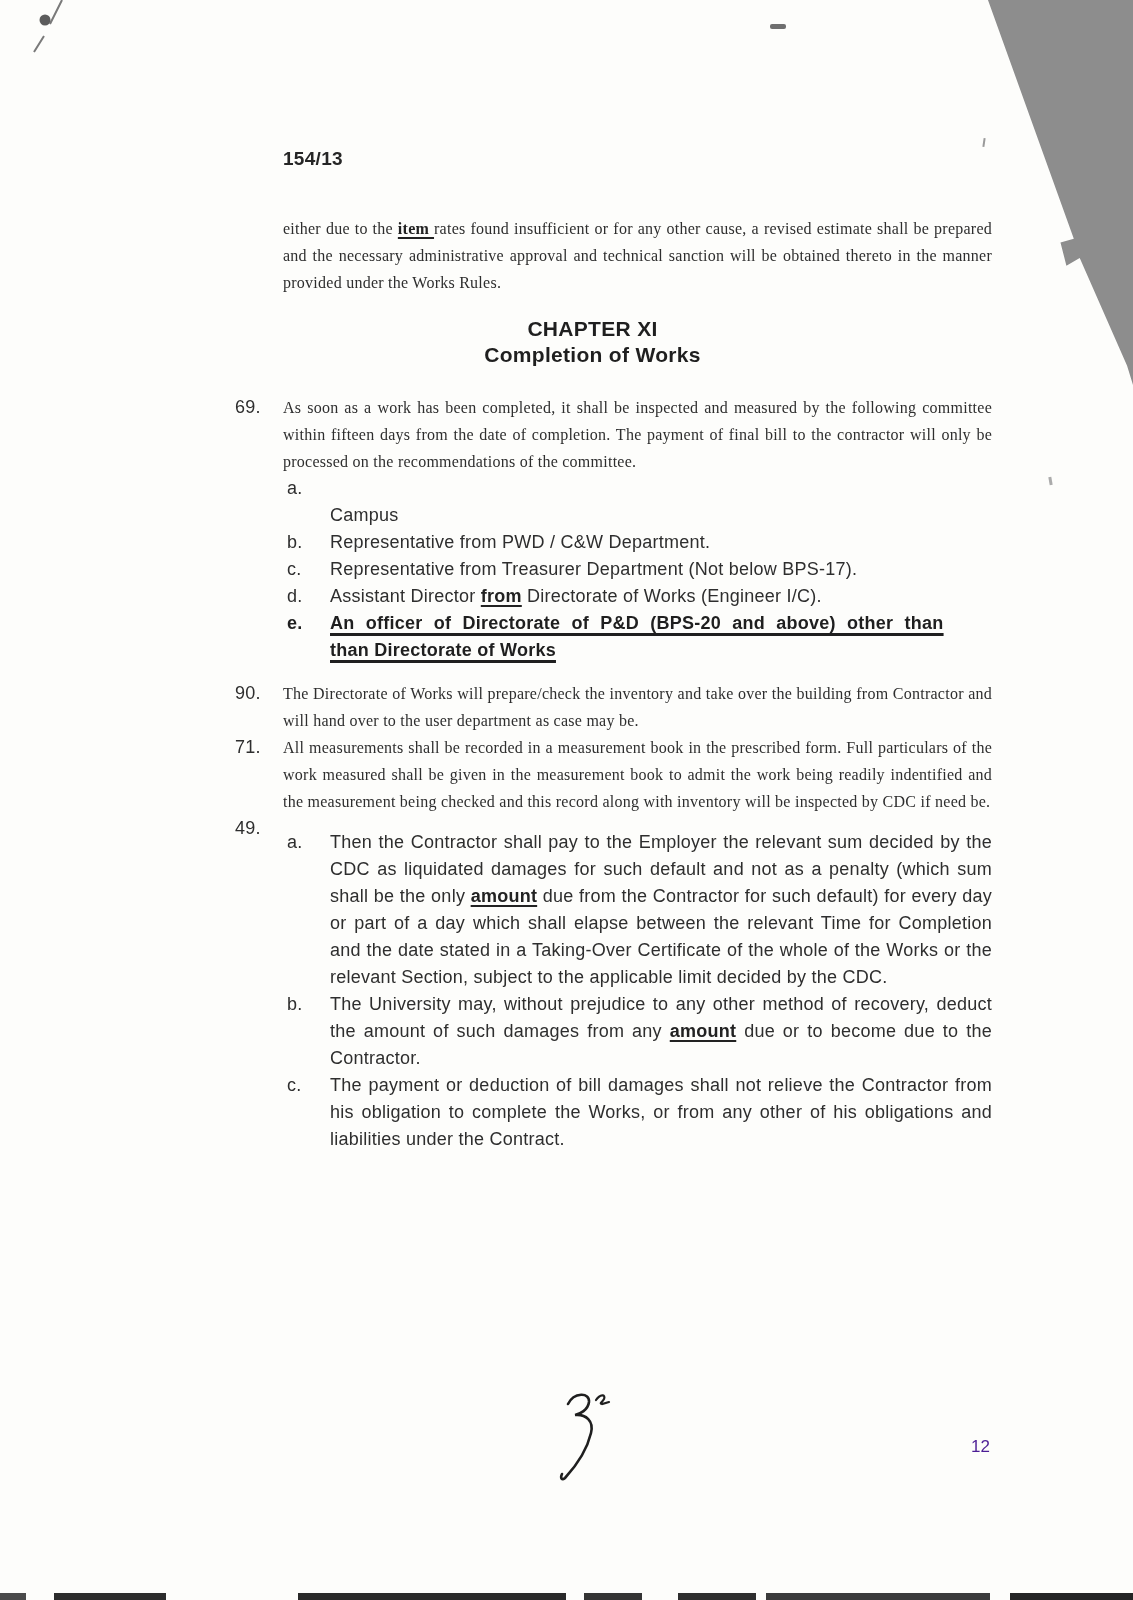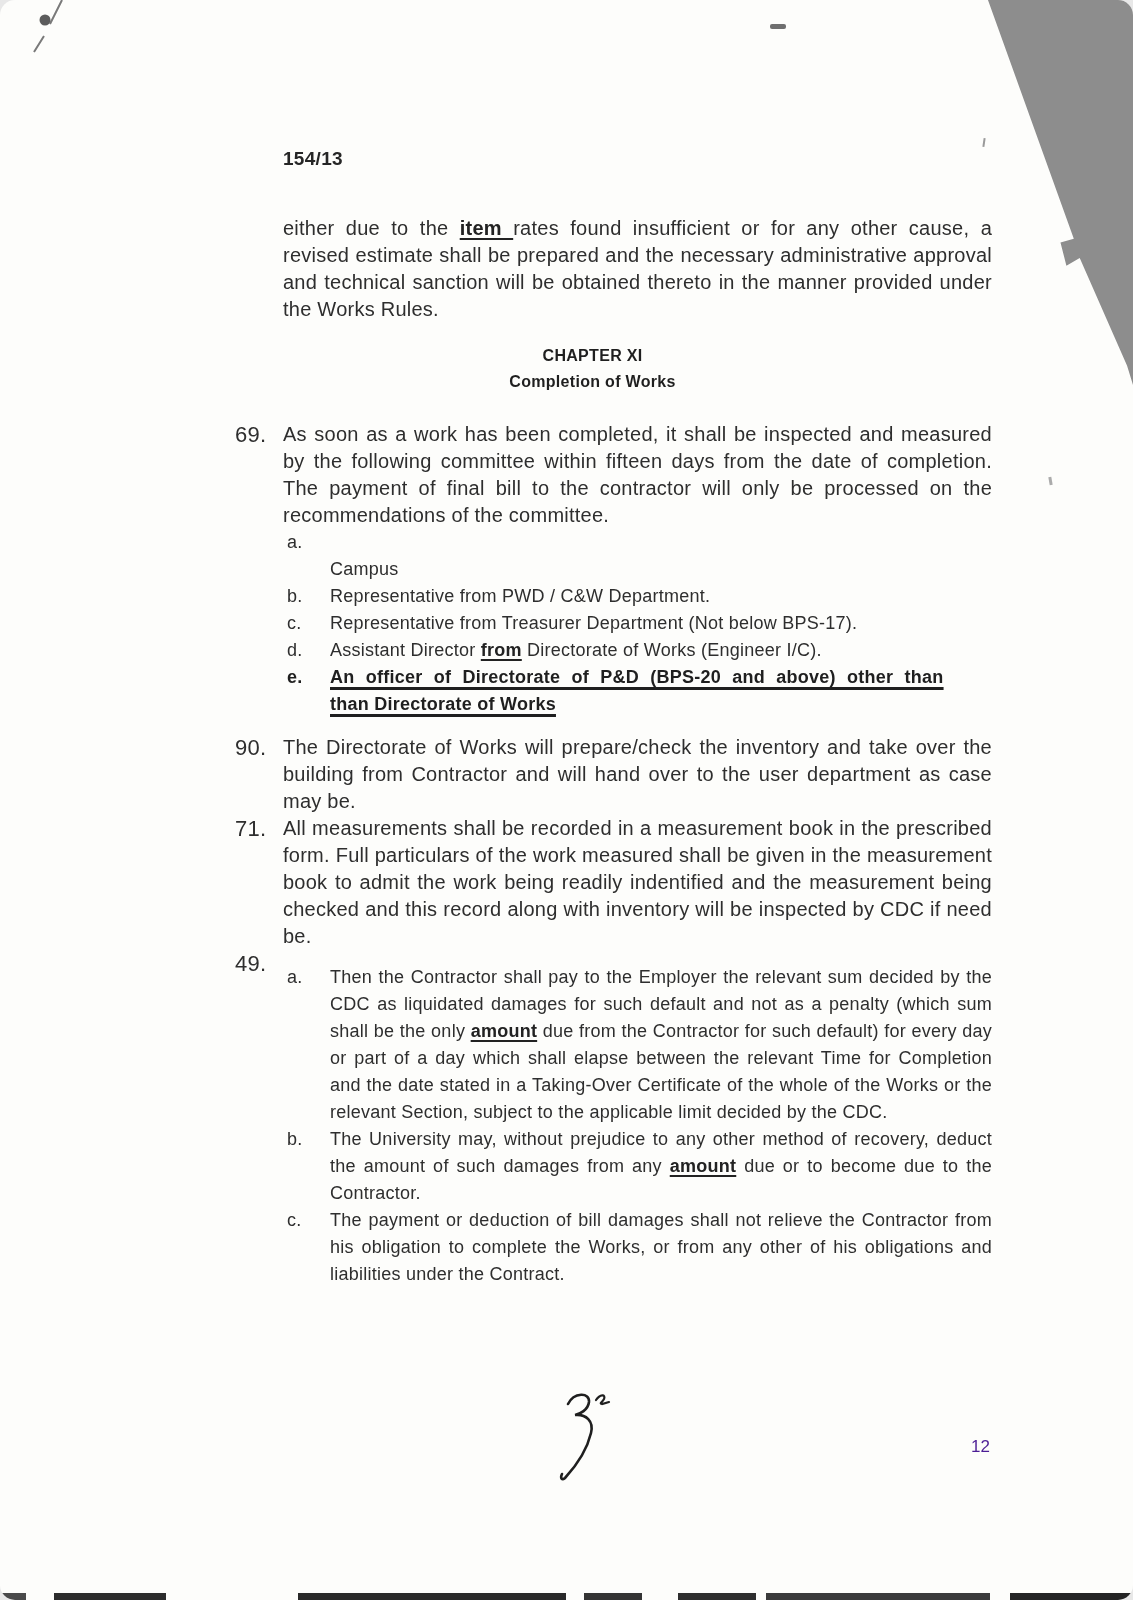--- a/index.html
+++ b/index.html
@@ -3,49 +3,49 @@
 <meta charset="utf-8">
 <style>
   html,body{margin:0;padding:0;background:#e8e8e8;}
   .page{
     position:relative;
     width:1133px;height:1600px;
     background:#fdfdfb;
     overflow:hidden;
     font-family:"Liberation Sans","DejaVu Sans",sans-serif;
     color:#2e2e2e;
-    border-radius:15px;
   }
   
   .corner-fold{
     position:absolute;left:985px;top:0;width:148px;height:385px;
     background:#8d8d8d;
     clip-path:polygon(2% 0,100% 0,100% 100%,96% 95%,64% 67%,55% 69%,51% 63%,60% 62%,2% 0);
   }
   .pen-mark{position:absolute;left:10px;top:0;}
   .dash-artifact{position:absolute;left:770px;top:24px;width:16px;height:5px;background:#6f6f6f;border-radius:2px;}
   .tiny-mark{position:absolute;background:#9a9a9a;}
   .tiny-mark.m1{left:983px;top:138px;width:2px;height:9px;transform:rotate(8deg);}
   .tiny-mark.m2{left:1049px;top:477px;width:3px;height:8px;transform:rotate(-10deg);background:#ababab;}
   .bottom-band{position:absolute;left:0;bottom:0;width:1133px;height:8px;}
   .bottom-band .seg{position:absolute;bottom:0;height:7px;}
   
   .content{position:absolute;left:235px;top:148px;width:758px;}
   .doc-code{margin-left:48px;font-size:19px;font-weight:bold;color:#262626;letter-spacing:0.3px;}
   .para{
     margin:0;width:709px;
-    font-size:20px;line-height:27px;letter-spacing:0.25px;
+    font-size:16px;line-height:27px;letter-spacing:0.25px;
     text-align:justify;
+    font-family:Liberation Serif, serif;
   }
   .intro{margin:45px 0 0 48px;}
   .bu{font-weight:bold;text-decoration:underline;text-decoration-thickness:2px;text-underline-offset:3px;color:#222;}
   .chapter{width:709px;margin:20px 0 0 3px;text-align:center;}
-  .ch-title,.ch-sub{font-size:16px;font-weight:bold;line-height:26px;color:#1f1f1f;letter-spacing:0.3px;}
+  .ch-title,.ch-sub{font-size:21px;font-weight:bold;line-height:26px;color:#1f1f1f;letter-spacing:0.3px;}
   .clause{display:flex;align-items:flex-start;}
-  .clause .num{width:48px;flex-shrink:0;font-size:22px;line-height:27px;letter-spacing:0.25px;}
+  .clause .num{width:48px;flex-shrink:0;font-size:18px;line-height:27px;letter-spacing:0.25px;}
   .clause .cbody{width:709px;}
   .c69{margin-top:26px;}
   .c70{margin-top:16px;}
   .sublist{width:709px;}
   .subrow{display:flex;align-items:flex-start;margin-left:4px;}
   .subrow .slet{width:43px;flex-shrink:0;font-size:18px;line-height:27px;letter-spacing:0.25px;}
   .subrow .stext{
     flex:1;font-size:18px;line-height:27px;letter-spacing:0.25px;text-align:justify;
   }
   .stretch-a{word-spacing:9px;}

